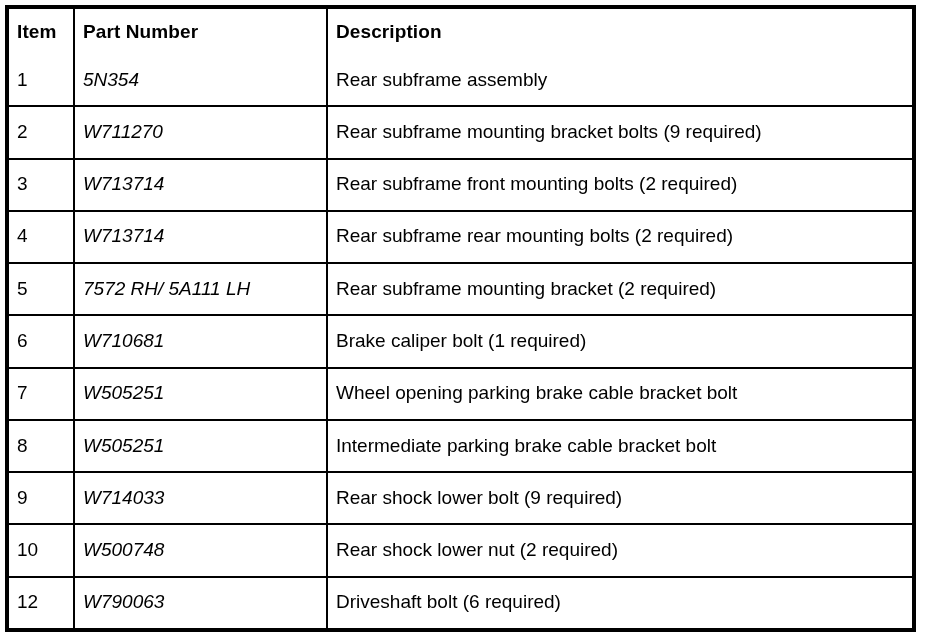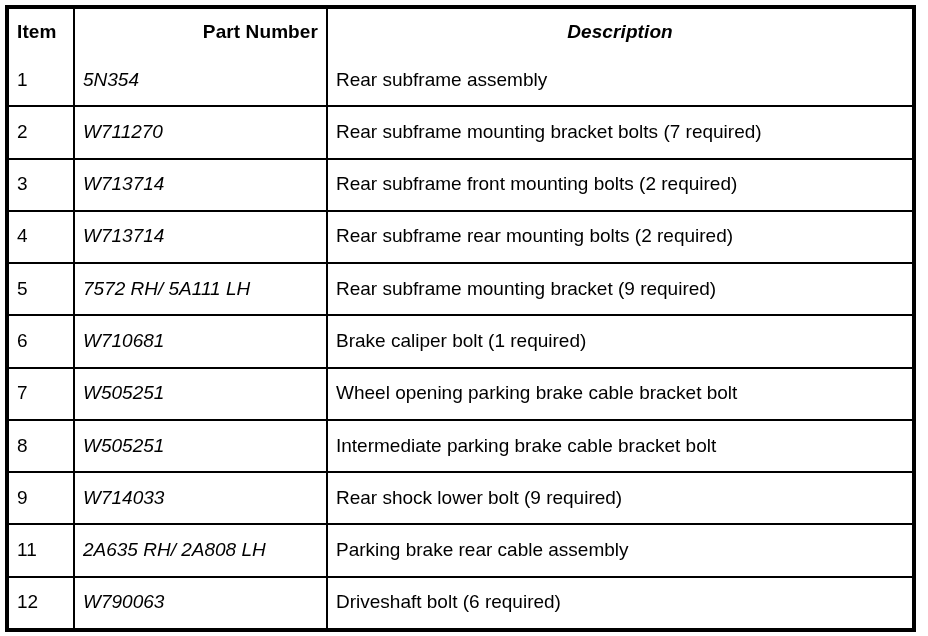--- a/index.html
+++ b/index.html
@@ -70,25 +70,24 @@
     font-weight: bold;
     font-size: 19px;
     letter-spacing: 0.1px;
     height: 46px;
   }
   th.h-item {
     text-align: left;
     padding-left: 8px;
   }
   th.h-part {
-    text-align: right;
+    text-align: left;
   }
   th.h-description {
-    text-align: center;
-    font-style: italic;
+    text-align: left;
   }
 
   
   table.parts-table tbody td {
     font-weight: normal;
     font-size: 19px;
     height: 48px;
     text-align: left;
     white-space: nowrap;
   }
@@ -123,36 +122,36 @@
       </thead>
       <tbody>
         <tr>
           <td class="c-item">1</td>
           <td class="c-part">5N354</td>
           <td class="c-description">Rear subframe assembly</td>
         </tr>
         <tr>
           <td class="c-item">2</td>
           <td class="c-part">W711270</td>
-          <td class="c-description">Rear subframe mounting bracket bolts (7 required)</td>
+          <td class="c-description">Rear subframe mounting bracket bolts (9 required)</td>
         </tr>
         <tr>
           <td class="c-item">3</td>
           <td class="c-part">W713714</td>
           <td class="c-description">Rear subframe front mounting bolts (2 required)</td>
         </tr>
         <tr>
           <td class="c-item">4</td>
           <td class="c-part">W713714</td>
           <td class="c-description">Rear subframe rear mounting bolts (2 required)</td>
         </tr>
         <tr>
           <td class="c-item">5</td>
           <td class="c-part">7572 RH/ 5A111 LH</td>
-          <td class="c-description">Rear subframe mounting bracket (9 required)</td>
+          <td class="c-description">Rear subframe mounting bracket (2 required)</td>
         </tr>
         <tr>
           <td class="c-item">6</td>
           <td class="c-part">W710681</td>
           <td class="c-description">Brake caliper bolt (1 required)</td>
         </tr>
         <tr>
           <td class="c-item">7</td>
           <td class="c-part">W505251</td>
           <td class="c-description">Wheel opening parking brake cable bracket bolt</td>
@@ -161,23 +160,23 @@
           <td class="c-item">8</td>
           <td class="c-part">W505251</td>
           <td class="c-description">Intermediate parking brake cable bracket bolt</td>
         </tr>
         <tr>
           <td class="c-item">9</td>
           <td class="c-part">W714033</td>
           <td class="c-description">Rear shock lower bolt (9 required)</td>
         </tr>
         <tr>
-          <td class="c-item">11</td>
-          <td class="c-part">2A635 RH/ 2A808 LH</td>
-          <td class="c-description">Parking brake rear cable assembly</td>
+          <td class="c-item">10</td>
+          <td class="c-part">W500748</td>
+          <td class="c-description">Rear shock lower nut (2 required)</td>
         </tr>
         <tr>
           <td class="c-item">12</td>
           <td class="c-part">W790063</td>
           <td class="c-description">Driveshaft bolt (6 required)</td>
         </tr>
       </tbody>
     </table>
   </div>
 </div>

